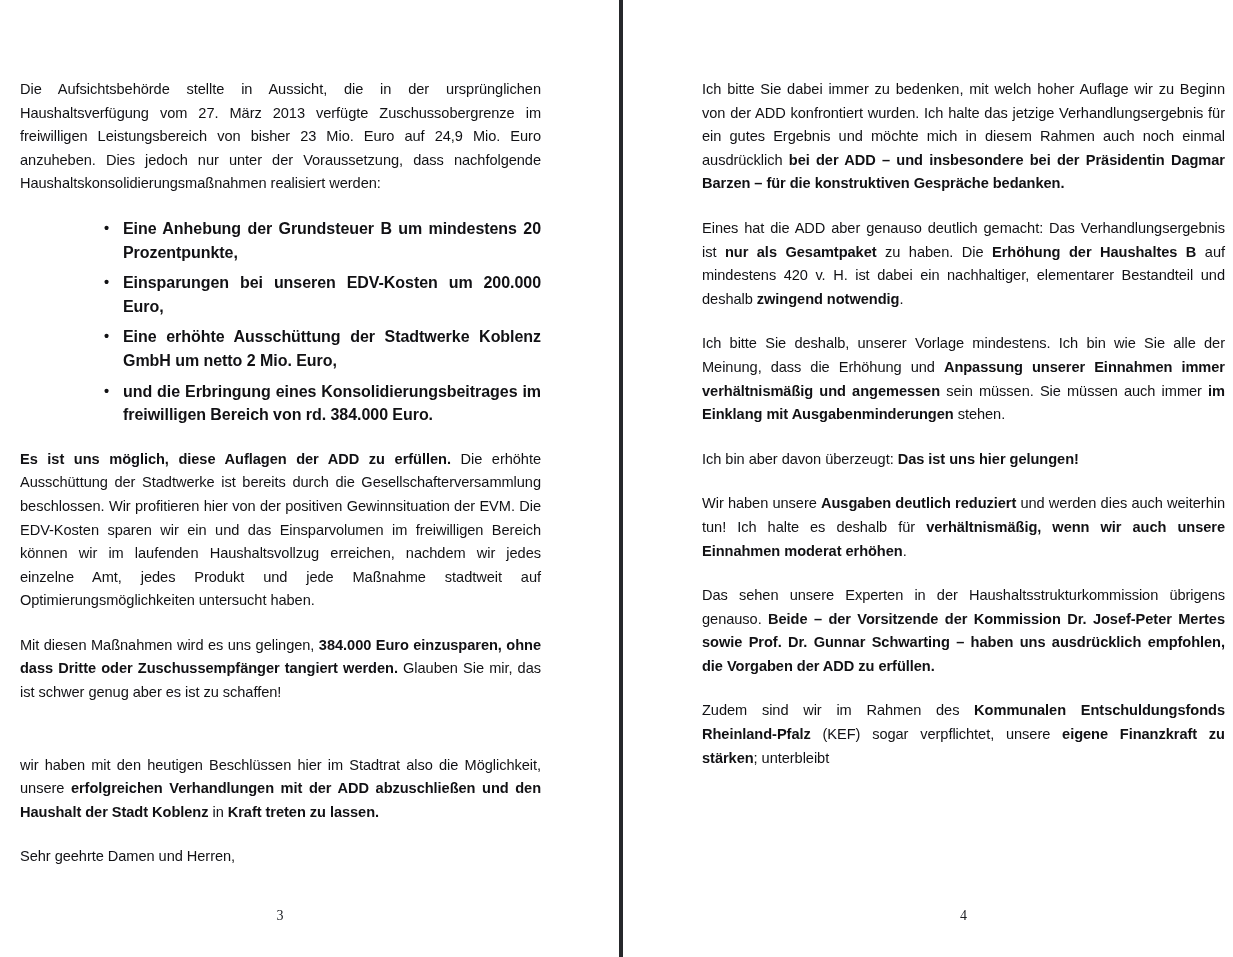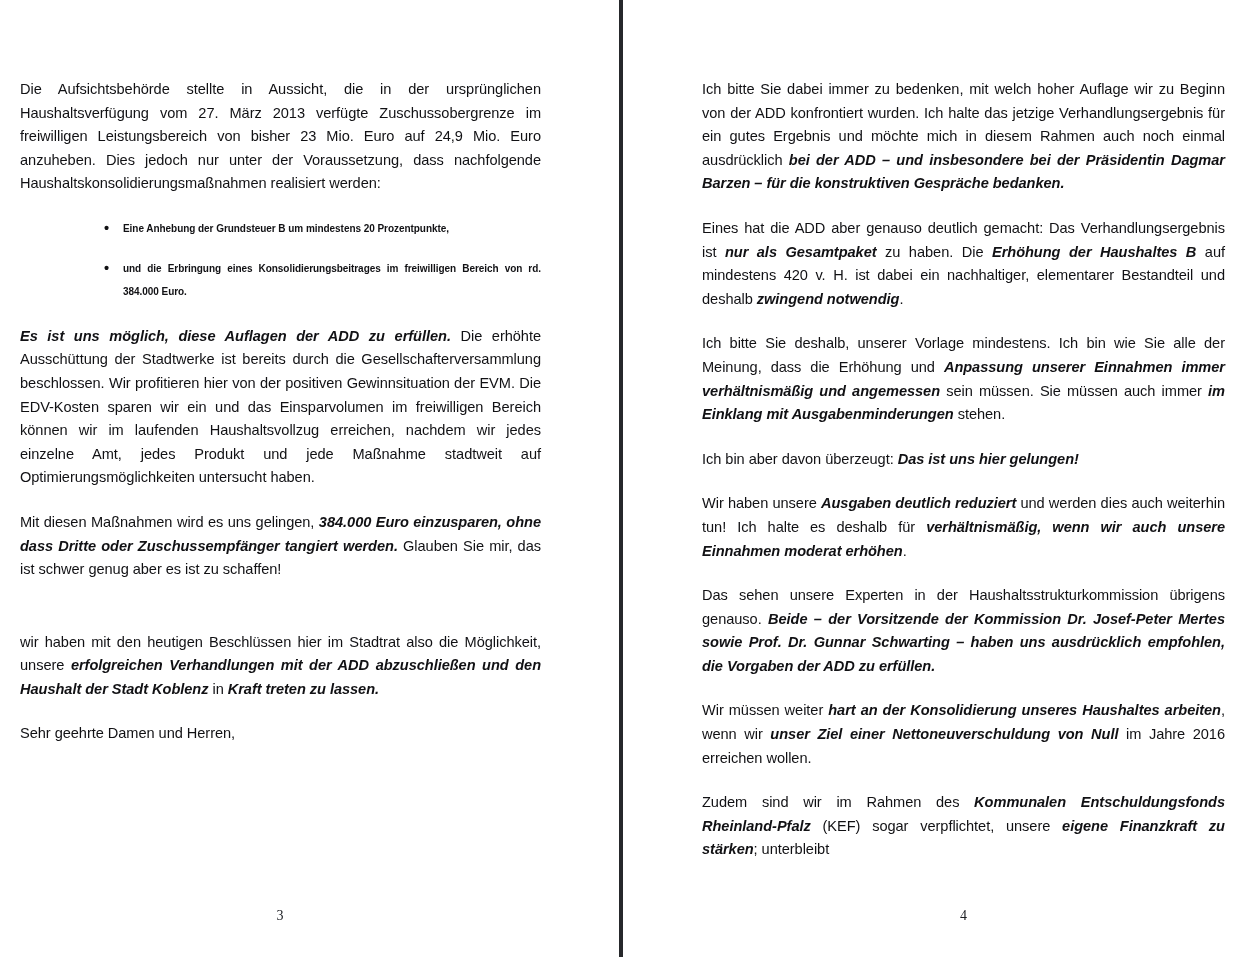--- a/index.html
+++ b/index.html
@@ -69,32 +69,31 @@
     font-size: 14.6px;
     line-height: 23.6px;
     text-align: justify;
     text-justify: inter-word;
     letter-spacing: -0.05px;
     -webkit-hyphens: none;
     hyphens: none;
   }
   p.para b {
     font-weight: bold;
-    font-style: italic;
   }
   ul.bullets {
     margin: 0 0 21px 0;
     padding: 0;
     list-style: none;
   }
   ul.bullets li {
     position: relative;
-    margin: 16px 0 0 0;
+    margin: 7px 0 0 0;
     padding: 0 0 0 103px;
-    font-size: 10px;
+    font-size: 16px;
     line-height: 23.6px;
     font-weight: bold;
     text-align: justify;
     letter-spacing: -0.05px;
   }
   ul.bullets li::before {
     content: "\2022";
     position: absolute;
     left: 84px;
     top: 0;
@@ -125,20 +124,22 @@
 </head>
 <body>
 
 <div class="scan-sheet">
 
   <div class="page page-left">
     <div class="page-body">
         <p class="para"><span>Die Aufsichtsbehörde stellte in Aussicht, die in der ursprünglichen Haushaltsverfügung vom 27. März 2013 verfügte Zuschussobergrenze im freiwilligen Leistungsbereich von bisher 23 Mio. Euro auf 24,9 Mio. Euro anzuheben. Dies jedoch nur unter der Voraussetzung, dass nachfolgende Haushaltskonsolidierungsmaßnahmen realisiert werden:</span></p>
         <ul class="bullets">
           <li>Eine Anhebung der Grundsteuer B um mindestens 20 Prozentpunkte,</li>
+          <li>Einsparungen bei unseren EDV-Kosten um 200.000 Euro,</li>
+          <li>Eine erhöhte Ausschüttung der Stadtwerke Koblenz GmbH um netto 2 Mio. Euro,</li>
           <li>und die Erbringung eines Konsolidierungsbeitrages im freiwilligen Bereich von rd. 384.000 Euro.</li>
         </ul>
         <p class="para"><b>Es ist uns möglich, diese Auflagen der ADD zu erfüllen.</b><span> Die erhöhte Ausschüttung der Stadtwerke ist bereits durch die Gesellschafterversammlung beschlossen. Wir profitieren hier von der positiven Gewinnsituation der EVM. Die EDV-Kosten sparen wir ein und das Einsparvolumen im freiwilligen Bereich können wir im laufenden Haushaltsvollzug erreichen, nachdem wir jedes einzelne Amt, jedes Produkt und jede Maßnahme stadtweit auf Optimierungsmöglichkeiten untersucht haben.</span></p>
         <p class="para"><span>Mit diesen Maßnahmen wird es uns gelingen, </span><b>384.000 Euro einzusparen, ohne dass Dritte oder Zuschussempfänger tangiert werden.</b><span> Glauben Sie mir, das ist schwer genug aber es ist zu schaffen!</span></p>
         <div class="spacer-gap"></div>
         <p class="para"><span>wir haben mit den heutigen Beschlüssen hier im Stadtrat also die Möglichkeit, unsere </span><b>erfolgreichen Verhandlungen mit der ADD abzuschließen und den Haushalt der Stadt Koblenz</b><span> in </span><b>Kraft treten zu lassen.</b></p>
         <p class="para"><span>Sehr geehrte Damen und Herren,</span></p>
       </div>
     <div class="page-number">3</div>
   </div>
@@ -146,19 +147,18 @@
   <div class="page-divider"></div>
 
   <div class="page page-right">
     <div class="page-body">
         <p class="para"><span>Ich bitte Sie dabei immer zu bedenken, mit welch hoher Auflage wir zu Beginn von der ADD konfrontiert wurden. Ich halte das jetzige Verhandlungsergebnis für ein gutes Ergebnis und möchte mich in diesem Rahmen auch noch einmal ausdrücklich </span><b>bei der ADD – und insbesondere bei der Präsidentin Dagmar Barzen – für die konstruktiven Gespräche bedanken.</b></p>
         <p class="para"><span>Eines hat die ADD aber genauso deutlich gemacht: Das Verhandlungsergebnis ist </span><b>nur als Gesamtpaket</b><span> zu haben. Die </span><b>Erhöhung der Haushaltes B</b><span> auf mindestens 420 v. H. ist dabei ein nachhaltiger, elementarer Bestandteil und deshalb </span><b>zwingend notwendig</b><span>.</span></p>
         <p class="para"><span>Ich bitte Sie deshalb, unserer Vorlage mindestens. Ich bin wie Sie alle der Meinung, dass die Erhöhung und </span><b>Anpassung unserer Einnahmen immer verhältnismäßig und angemessen</b><span> sein müssen. Sie müssen auch immer </span><b>im Einklang mit Ausgabenminderungen</b><span> stehen.</span></p>
         <p class="para"><span>Ich bin aber davon überzeugt: </span><b>Das ist uns hier gelungen!</b></p>
         <p class="para"><span>Wir haben unsere </span><b>Ausgaben deutlich reduziert</b><span> und werden dies auch weiterhin tun! Ich halte es deshalb für </span><b>verhältnismäßig, wenn wir auch unsere Einnahmen moderat erhöhen</b><span>.</span></p>
         <p class="para"><span>Das sehen unsere Experten in der Haushaltsstrukturkommission übrigens genauso. </span><b>Beide – der Vorsitzende der Kommission Dr. Josef-Peter Mertes sowie Prof. Dr. Gunnar Schwarting – haben uns ausdrücklich empfohlen, die Vorgaben der ADD zu erfüllen.</b></p>
-        <p class="para"><span>Wir müssen weiter </span><b>hart an der Konsolidierung unseres Haushaltes arbeiten</b><span>, wenn wir </span><b>unser Ziel einer Nettoneuverschuldung von Null</b><span> im Jahre 2016 erreichen wollen.</span></p>
         <p class="para"><span>Zudem sind wir im Rahmen des </span><b>Kommunalen Entschuldungsfonds Rheinland-Pfalz</b><span> (KEF) sogar verpflichtet, unsere </span><b>eigene Finanzkraft zu stärken</b><span>; unterbleibt</span></p>
       </div>
     <div class="page-number">4</div>
   </div>
 
 </div>
 
 </body></html>

